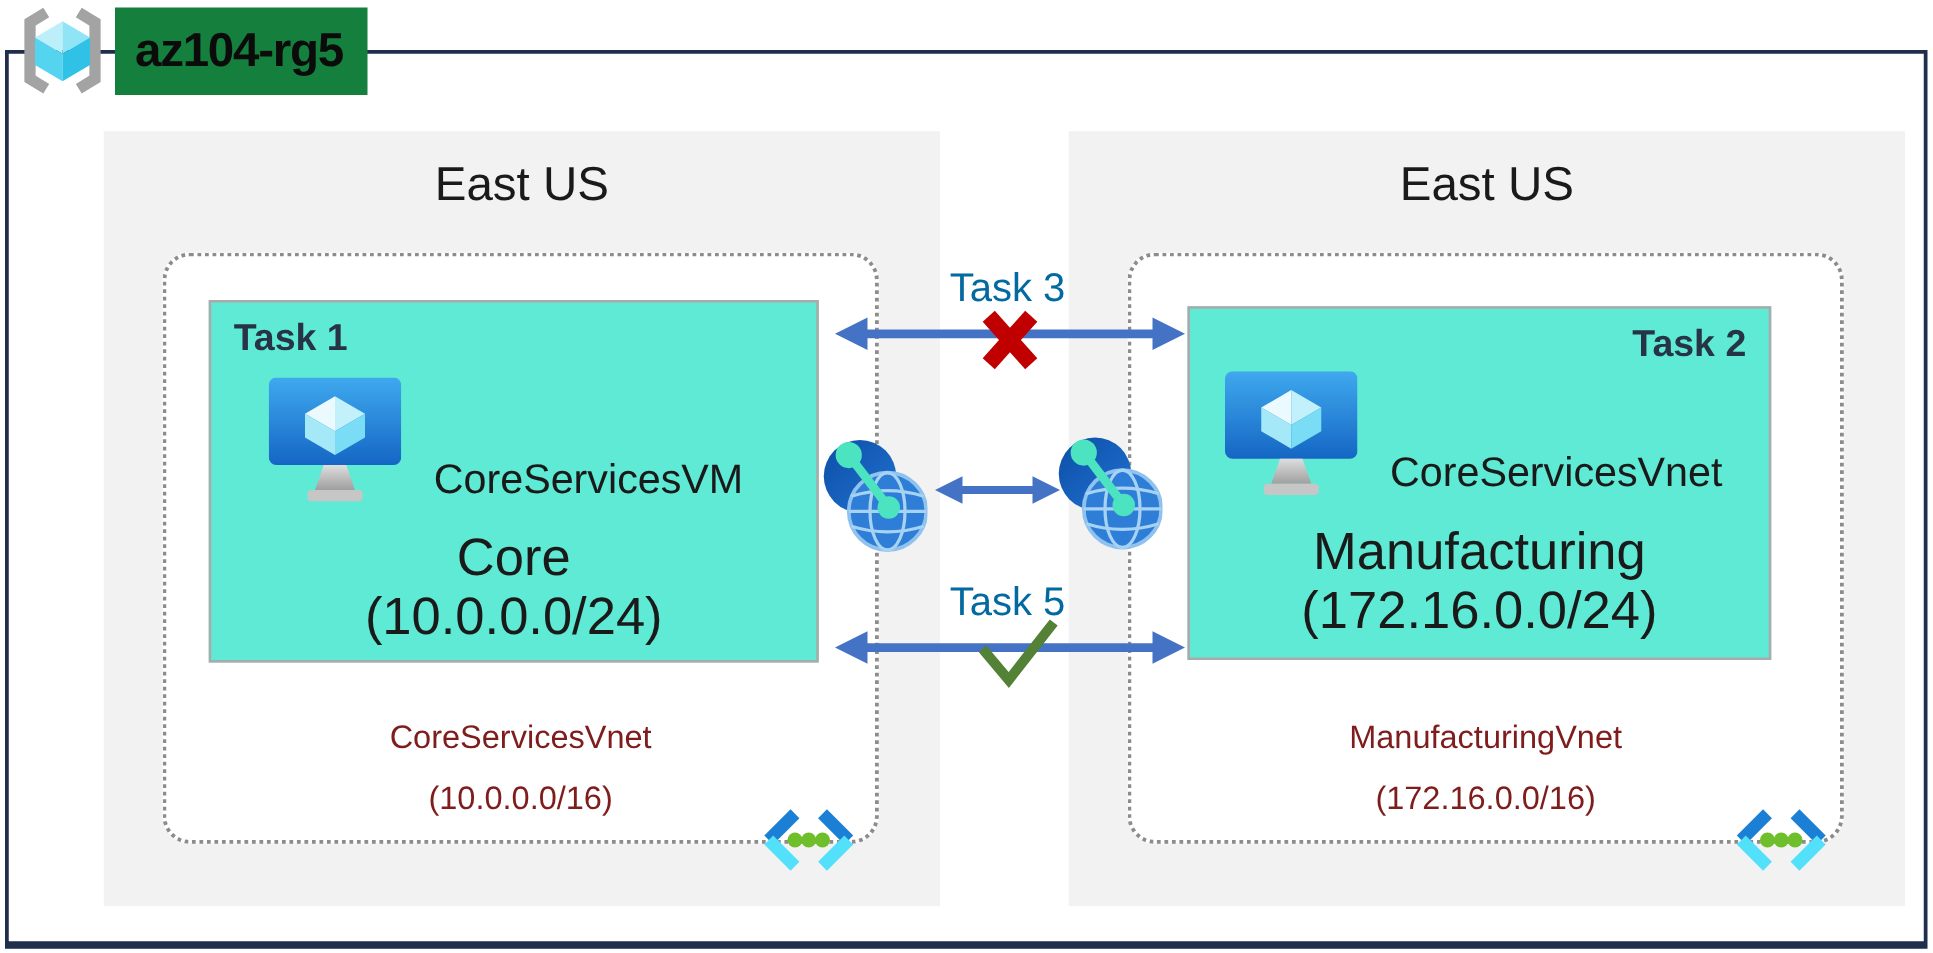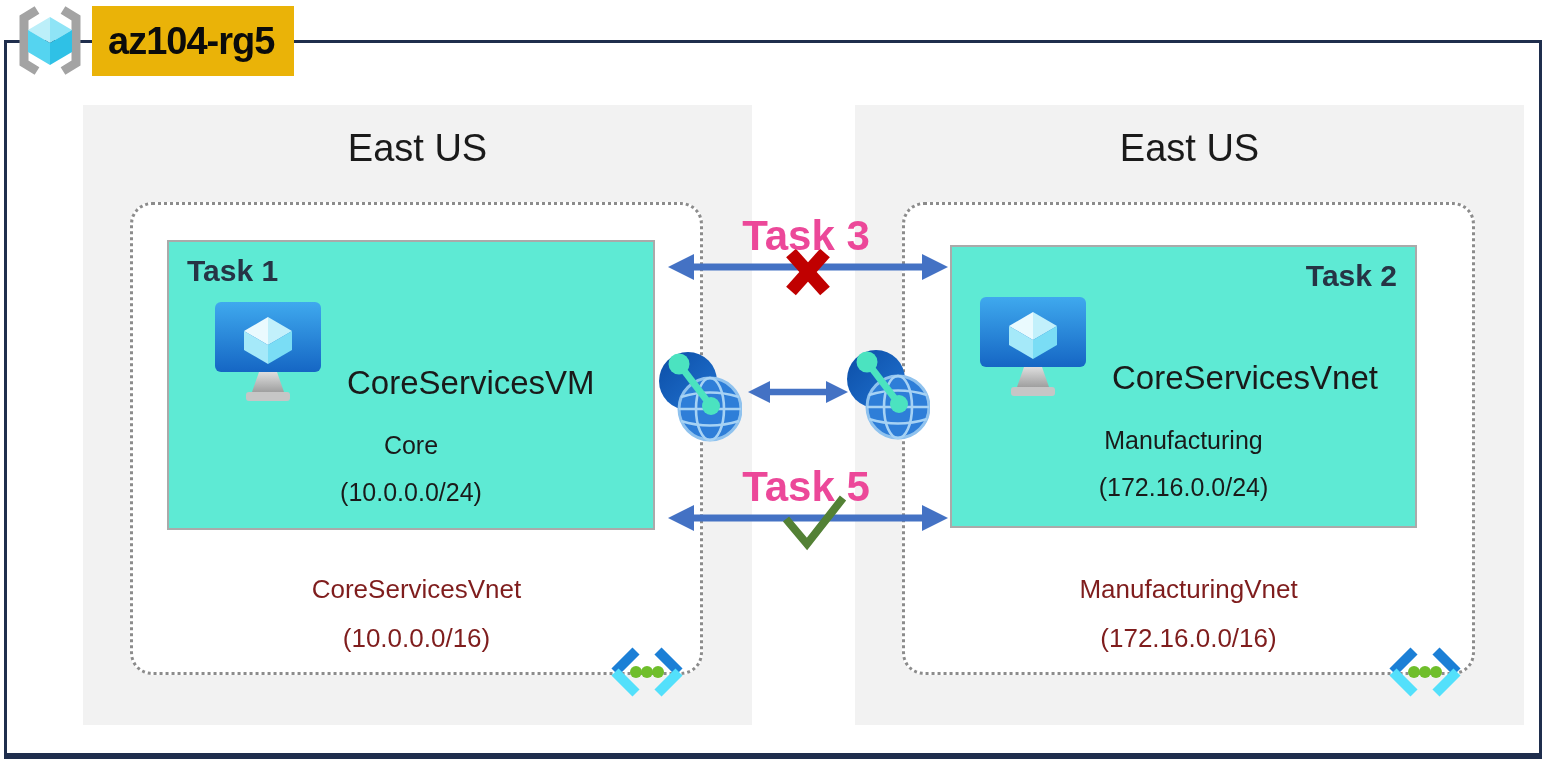--- a/index.html
+++ b/index.html
@@ -4,21 +4,21 @@
 <style>
   * { margin:0; padding:0; box-sizing:border-box; }
   body { background:#fff; font-family:"Liberation Sans", sans-serif; }
   .canvas { position:relative; width:1546px; height:762px; background:#ffffff; overflow:hidden; }
 
   .frame { position:absolute; left:4px; top:40px; right:4px; bottom:3px;
            border:3px solid #1f2e4d; border-bottom-width:6px; }
 
   .rg-header { position:absolute; left:10px; top:2px; height:78px; display:flex; align-items:center; z-index:30; }
   .rg-icon { width:80px; height:76px; }
-  .rg-title { background:#eab308; padding:0 20px 0 16px; margin-left:2px;
+  .rg-title { background:#15803d; padding:0 20px 0 16px; margin-left:2px;
               font-size:38px; font-weight:bold; color:#0b0b0b; line-height:70px; letter-spacing:-1px; }
 
   .region { position:absolute; top:105px; width:669px; height:620px; background:#f2f2f2; }
   .region.left { left:83px; } .region.right { left:855px; }
   .region-label { text-align:center; padding-top:22px; font-size:38px; color:#1a1a1a; }
 
   .vnet { position:absolute; top:202px; width:573px; height:473px; background:#ffffff;
           border:3px dotted #8c8c8c; border-radius:22px; }
   .vnet.left { left:130px; } .vnet.right { left:902px; }
 
@@ -29,37 +29,37 @@
   .task-tag { position:absolute; top:12px; font-size:30px; font-weight:bold; color:#263445; }
   .task-tag.tl { left:18px; } .task-tag.tr { right:18px; }
 
   .vm-row { position:absolute; display:flex; align-items:flex-end; }
   .vm-row.left { left:46px; top:60px; gap:26px; }
   .vm-row.right { left:28px; top:50px; gap:26px; }
   .vm-icon { width:106px; height:100px; flex:0 0 auto; }
   .vm-name { font-size:33px; color:#1a1a1a; white-space:nowrap; }
 
   .subnet-label { position:absolute; left:0; right:0; text-align:center;
-                  font-size:25px; line-height:47px; color:#1a1a1a; }
+                  font-size:42px; line-height:47px; color:#1a1a1a; }
   .subnet.left  .subnet-label { top:180px; }
   .subnet.right .subnet-label { top:170px; }
 
   .vnet-label { position:absolute; left:0; right:0; top:360px; text-align:center;
                 font-size:26px; line-height:49px; color:#7f1d1d; }
 
   .vnet-glyph { position:absolute; width:78px; height:58px; z-index:12; }
   .vnet-glyph.left { left:608px; top:643px; } .vnet-glyph.right { left:1386px; top:643px; }
 
   .peer-icon { position:absolute; width:84px; height:92px; z-index:14; }
   .peer-icon.left { left:658px; top:350px; } .peer-icon.right { left:846px; top:348px; }
 
   .arrows { position:absolute; left:0; top:0; width:1546px; height:762px; z-index:16; pointer-events:none; }
 
-  .conn-label { position:absolute; width:300px; text-align:center; font-size:42px; font-weight:bold;
-                color:#ec4899; z-index:18; }
+  .conn-label { position:absolute; width:300px; text-align:center; font-size:32px; font-weight:normal;
+                color:#0369a1; z-index:18; }
   .conn-label.t3 { left:656px; top:212px; }
   .conn-label.t4 { left:648px; top:326px; }
   .conn-label.t5 { left:656px; top:463px; }
 </style>
 </head>
 <body>
 
 <div class="canvas">
 
   <div class="frame"></div>

